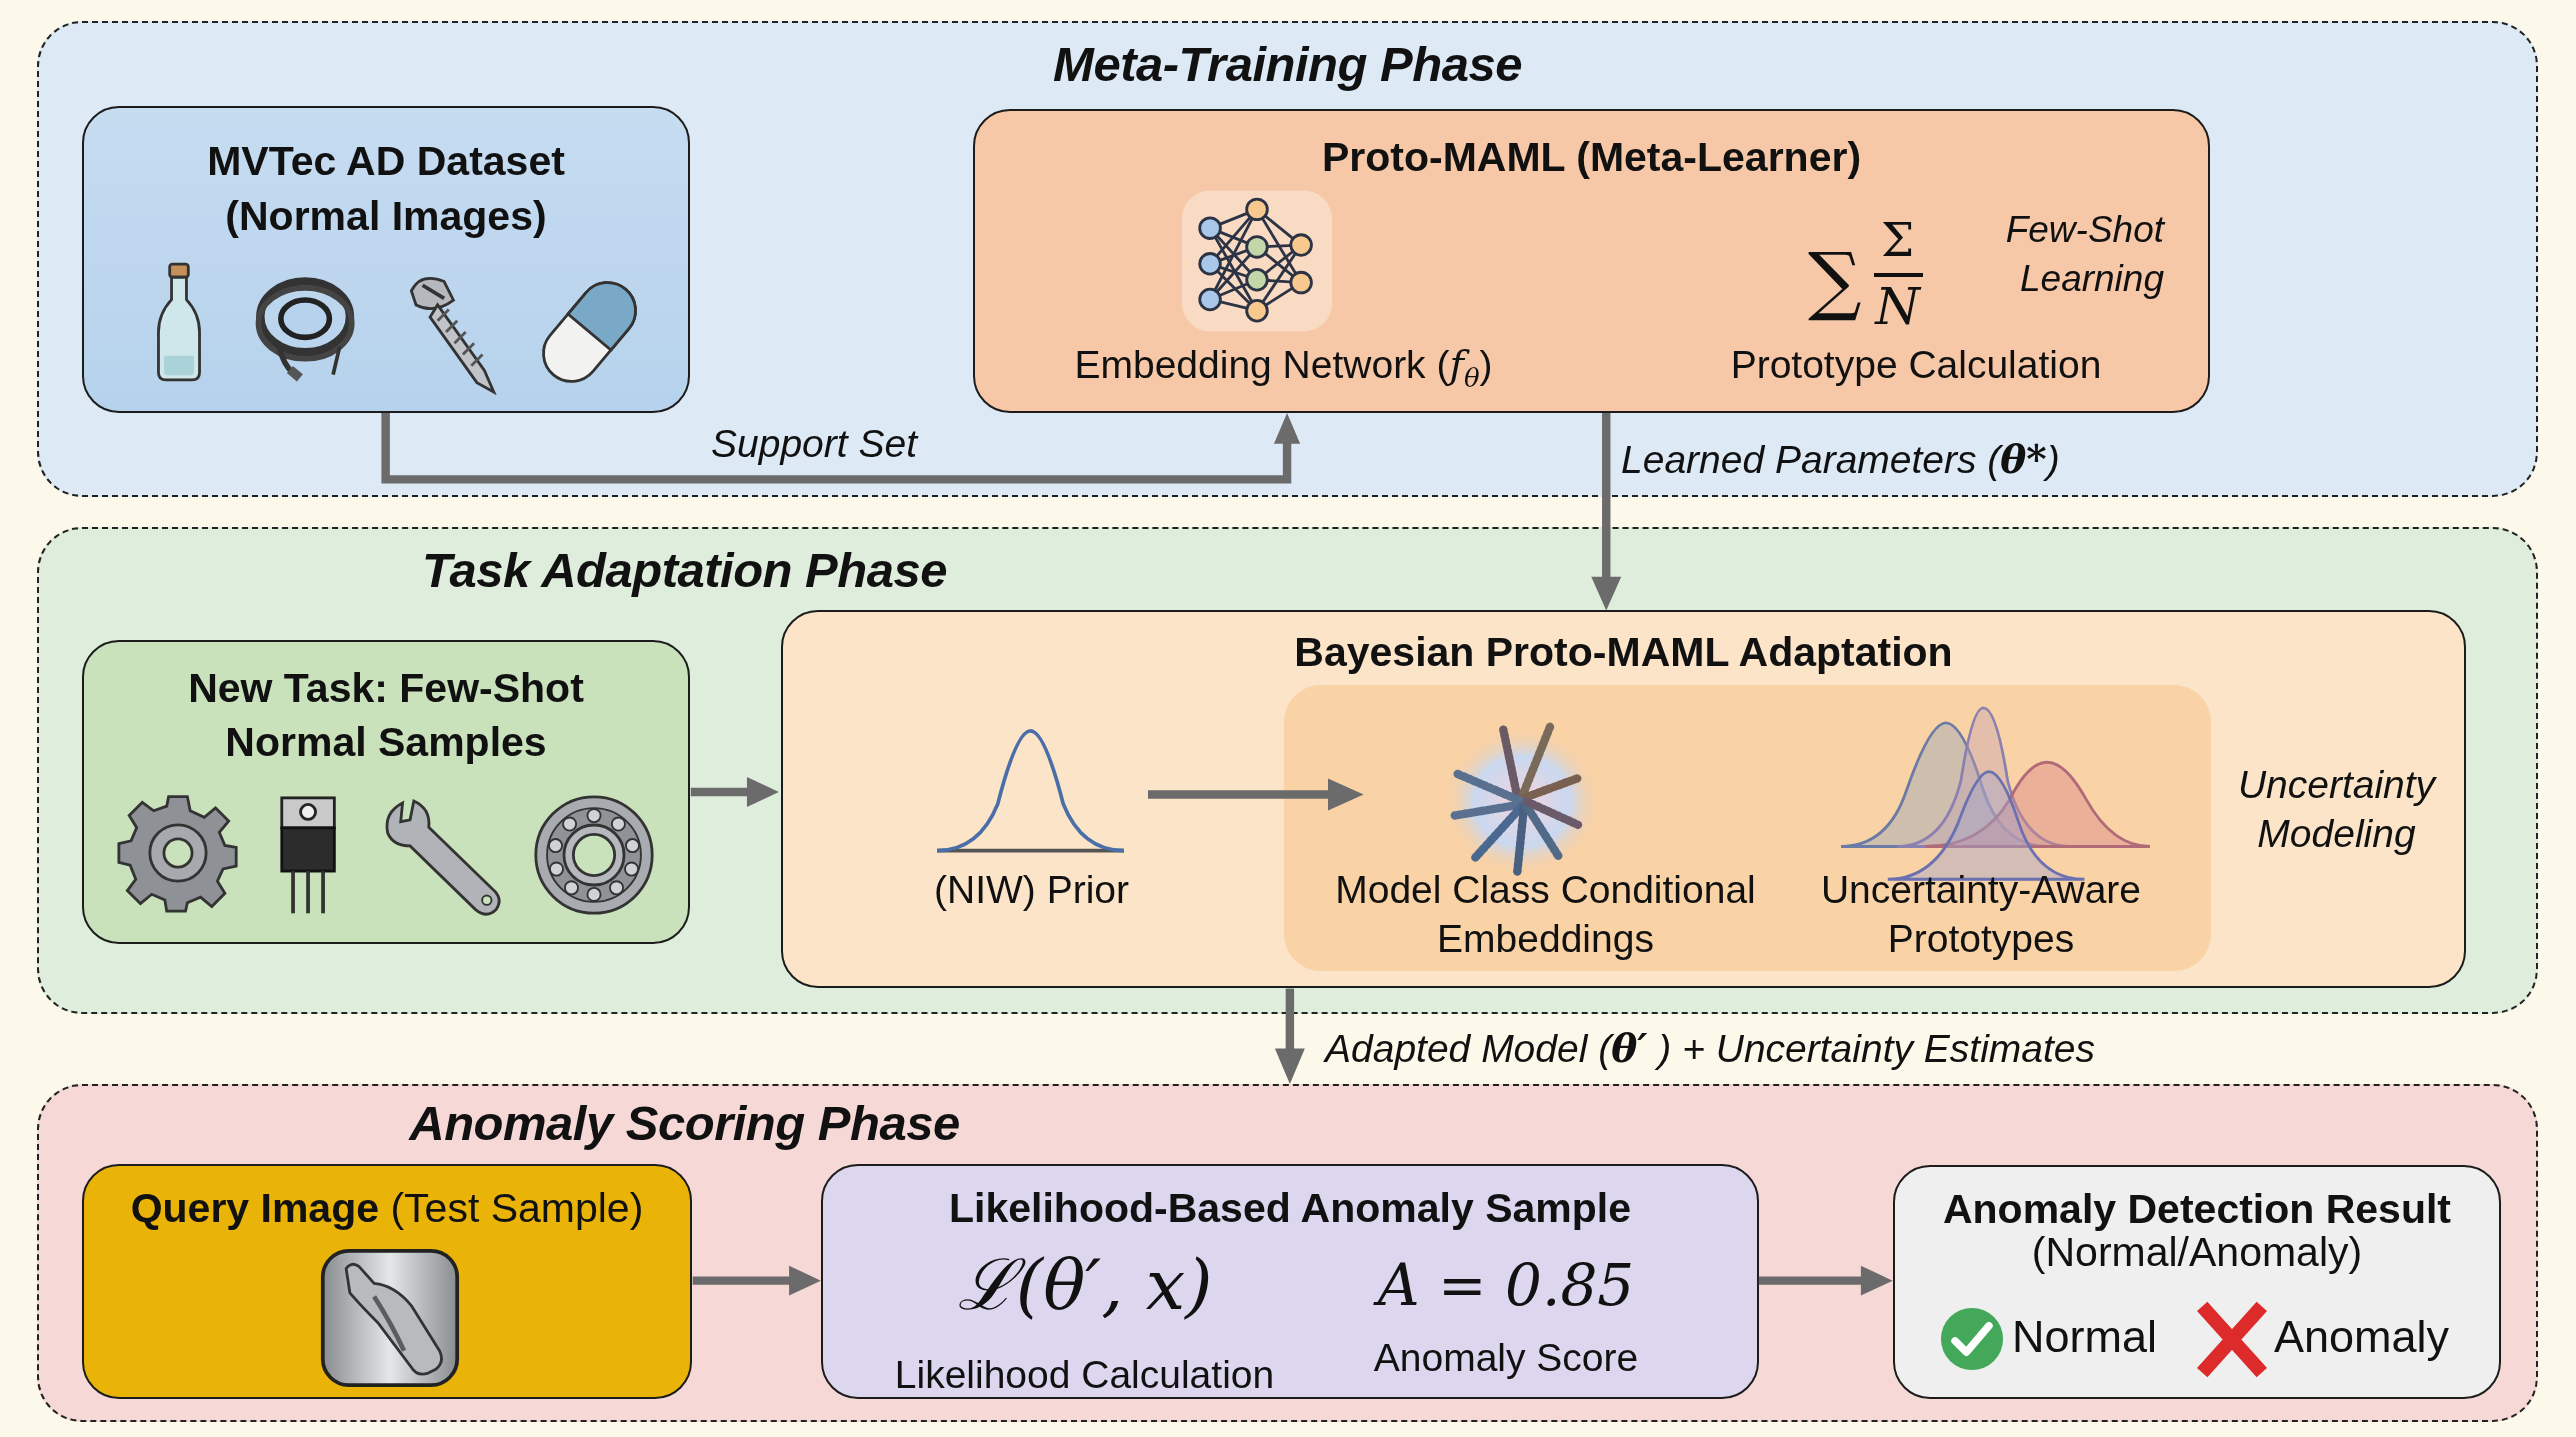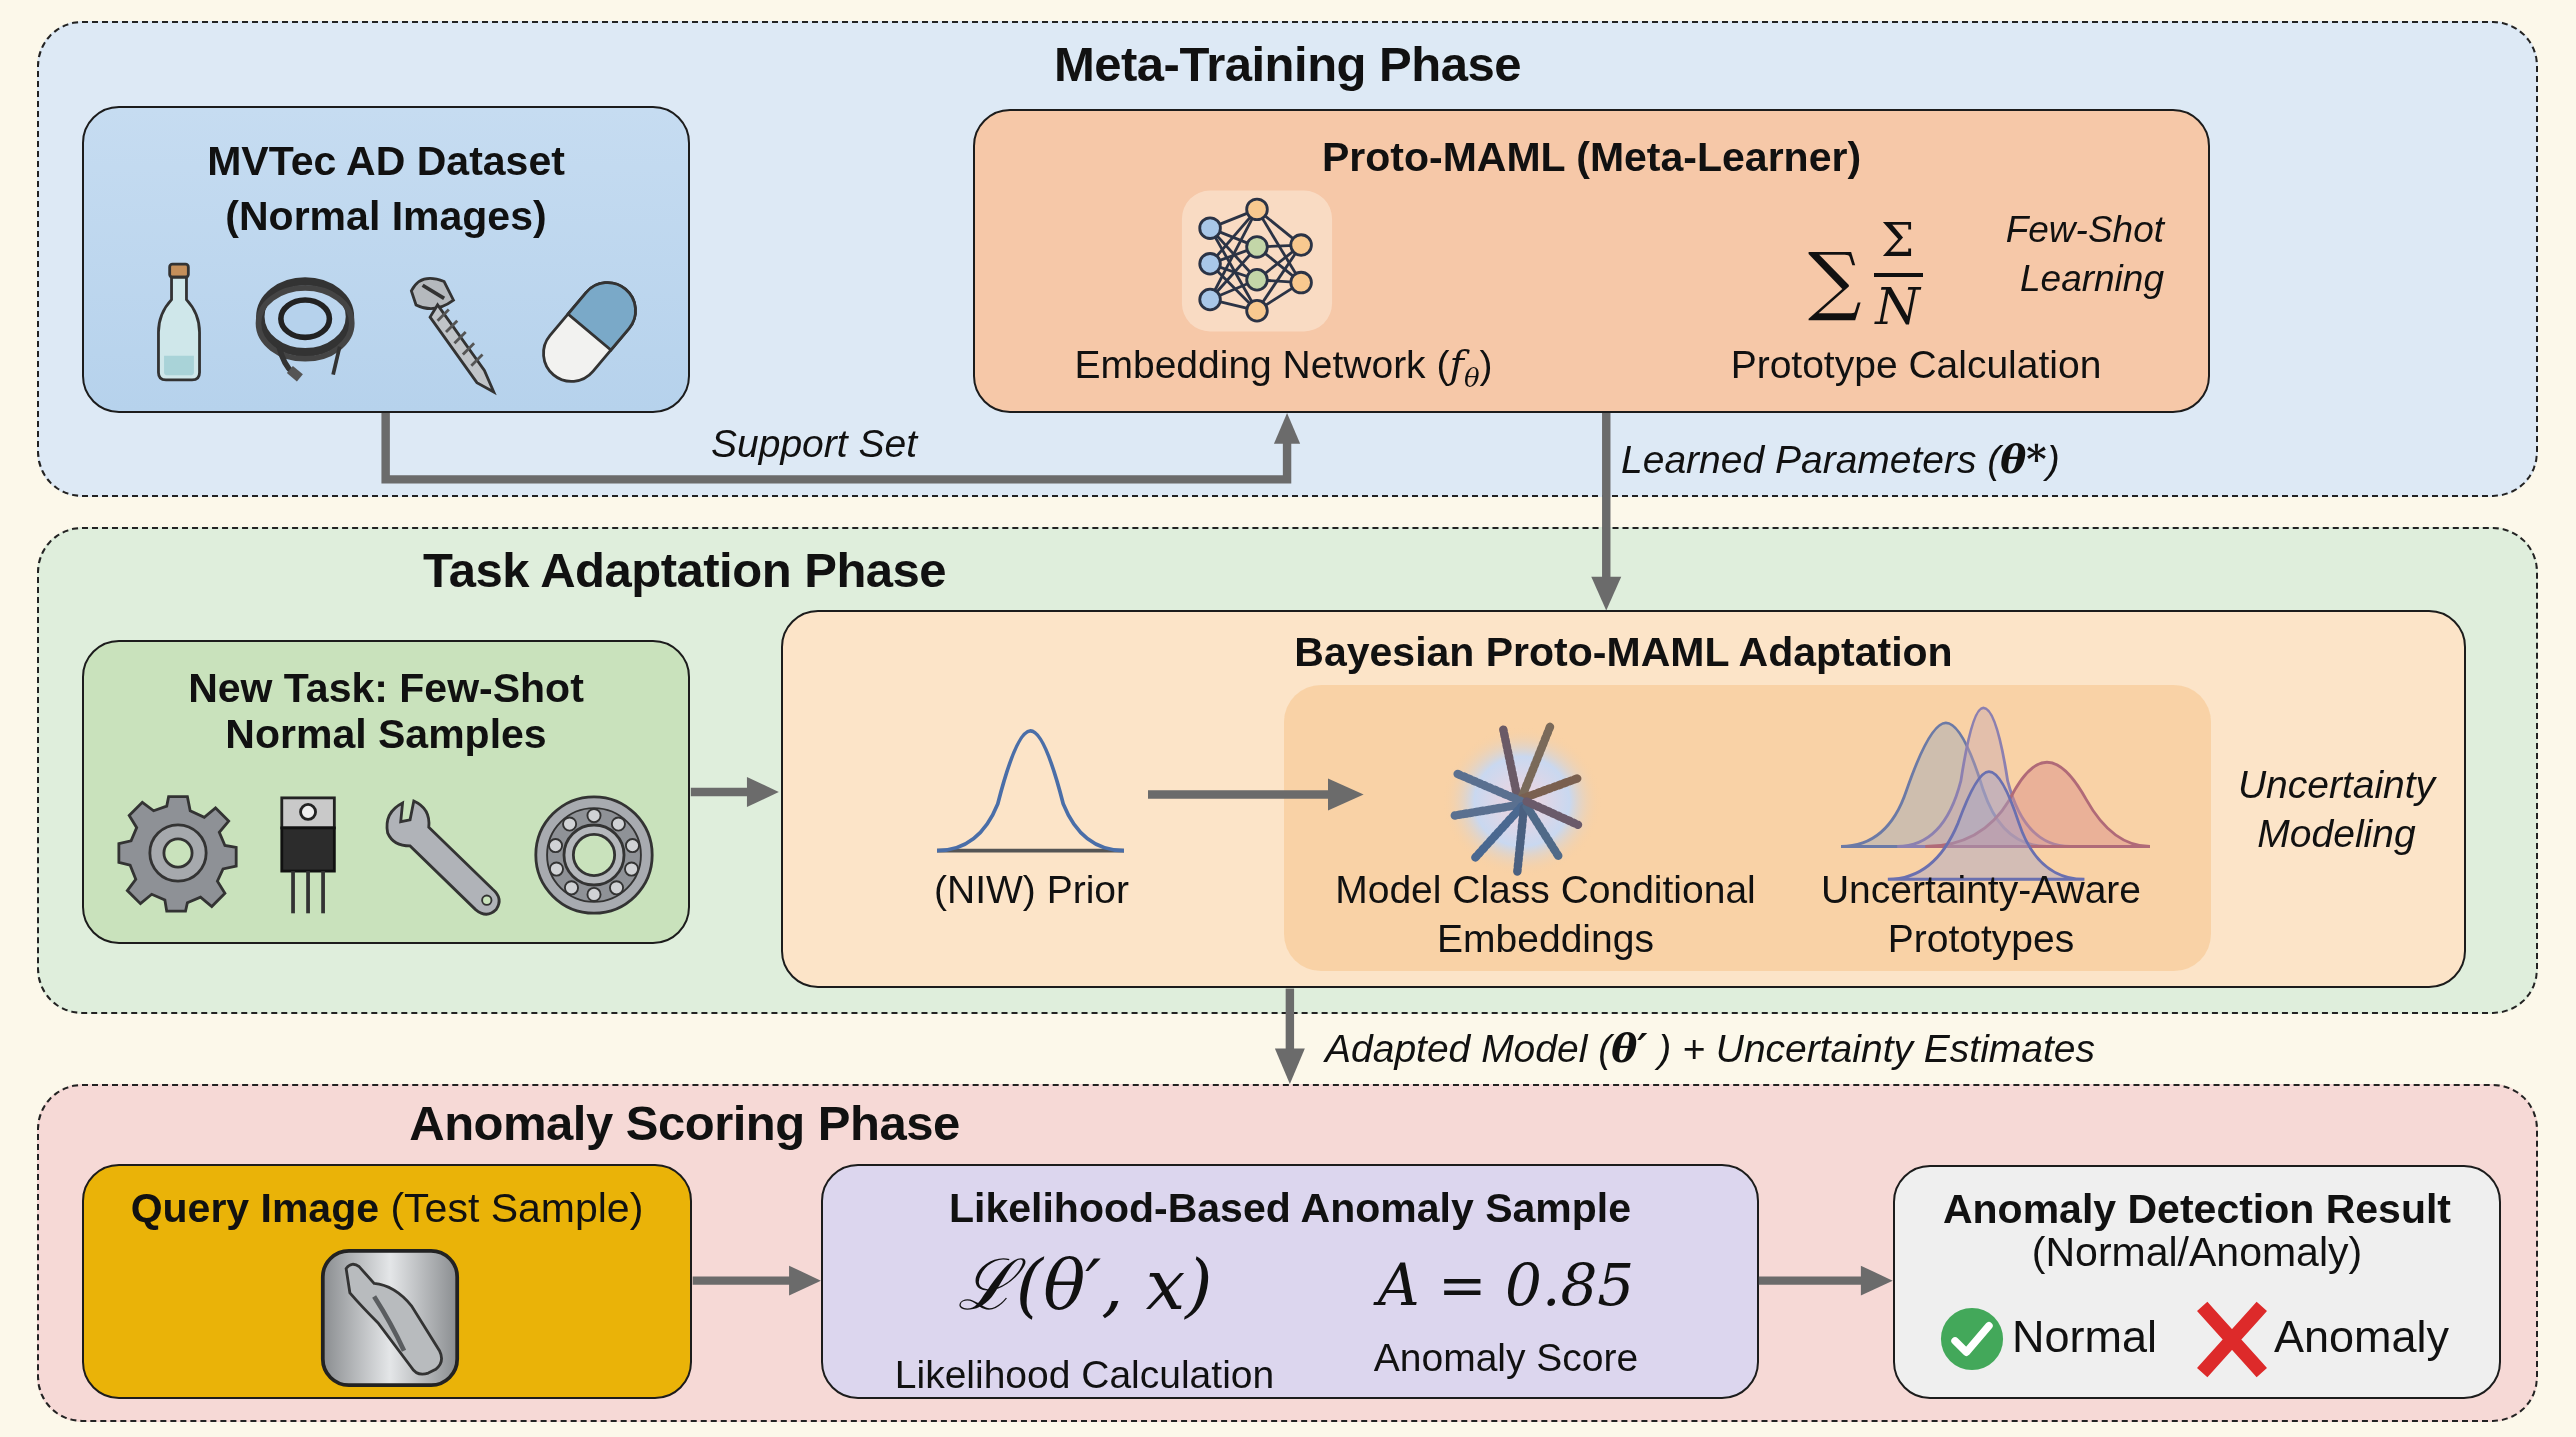--- a/index.html
+++ b/index.html
@@ -1,19 +1,19 @@
 <!DOCTYPE html>
 <html style="font-size:15px"><head>
 <meta charset="utf-8">
 <style>
   html, body { margin:0; padding:0; }
   body { width:2576px; height:1438px; background:#fcf8ea; position:relative; overflow:hidden;
          font-family:"Liberation Sans", sans-serif; color:#111; }
   .phase { position:absolute; border:2.8px dashed #222; border-radius:45px; box-sizing:border-box; }
-  .phase-title { position:absolute; left:0; right:0; text-align:center; font-weight:bold; font-size:49px; letter-spacing:-0.5px; }
+  .phase-title { position:absolute; left:0; right:0; text-align:center; font-weight:bold; font-size:49px; letter-spacing:-0.5px;font-style:italic; }
   .box { position:absolute; border:2.8px solid #1c1c1c; border-radius:37px; box-sizing:border-box; }
   .box-title { position:absolute; left:0; right:0; text-align:center; font-weight:bold; font-size:41px; line-height:54px; }
   .lbl { position:absolute; font-size:39px; text-align:center; line-height:49px; }
   .it { font-style:italic; }
   .math { font-family:"DejaVu Serif", serif; font-style:italic; }
   svg { position:absolute; overflow:visible; }
   .arrow-line { stroke:#6b6b6b; stroke-width:9; fill:none; }
   .arrow-head { fill:#6b6b6b; }
 </style>
 </head>
@@ -132,21 +132,21 @@
 <div class="lbl it" style="left:1621px;top:435px;width:524px;text-align:left;">
   <span>Learned Parameters (</span><b class="math">θ*</b><span>)</span>
 </div>
 
 <div class="phase" style="left:37px;top:527px;width:2501px;height:487px;background:#dfeedc;z-index:-1;">
   <div class="phase-title" style="top:13px;left:-19px;right:auto;width:1329px;">Task Adaptation Phase</div>
 </div>
 
 <div class="box" style="left:82px;top:640px;width:608px;height:304px;background:#c9e2bc;">
   <div class="box-title" style="top:19px;">New Task: Few-Shot</div>
-  <div class="box-title" style="top:65px;">Normal Samples</div>
+  <div class="box-title" style="top:73px;">Normal Samples</div>
 
   <svg style="left:33px;top:150px;" width="122" height="122" viewBox="-65 -65 130 130">
     <g fill="#8e9196" stroke="#333" stroke-width="3">
       <path d="M-10,-60 L10,-60 L13,-45 L28,-38 L40,-48 L54,-34 L44,-22 L50,-8 L62,-6 L62,14 L48,17 L42,30 L50,43 L36,57 L24,47 L10,53 L8,62 L-12,62 L-14,50 L-28,44 L-40,54 L-54,40 L-45,28 L-51,13 L-63,10 L-63,-10 L-50,-13 L-44,-27 L-52,-40 L-38,-54 L-26,-45 L-12,-50 Z"></path>
     </g>
     <circle r="30" fill="#a6a9ad" stroke="#333" stroke-width="3"></circle>
     <circle r="15" fill="#c9e2bc" stroke="#333" stroke-width="3"></circle>
   </svg>
 
   <svg style="left:192px;top:154px;" width="66" height="122" viewBox="0 0 70 130">

